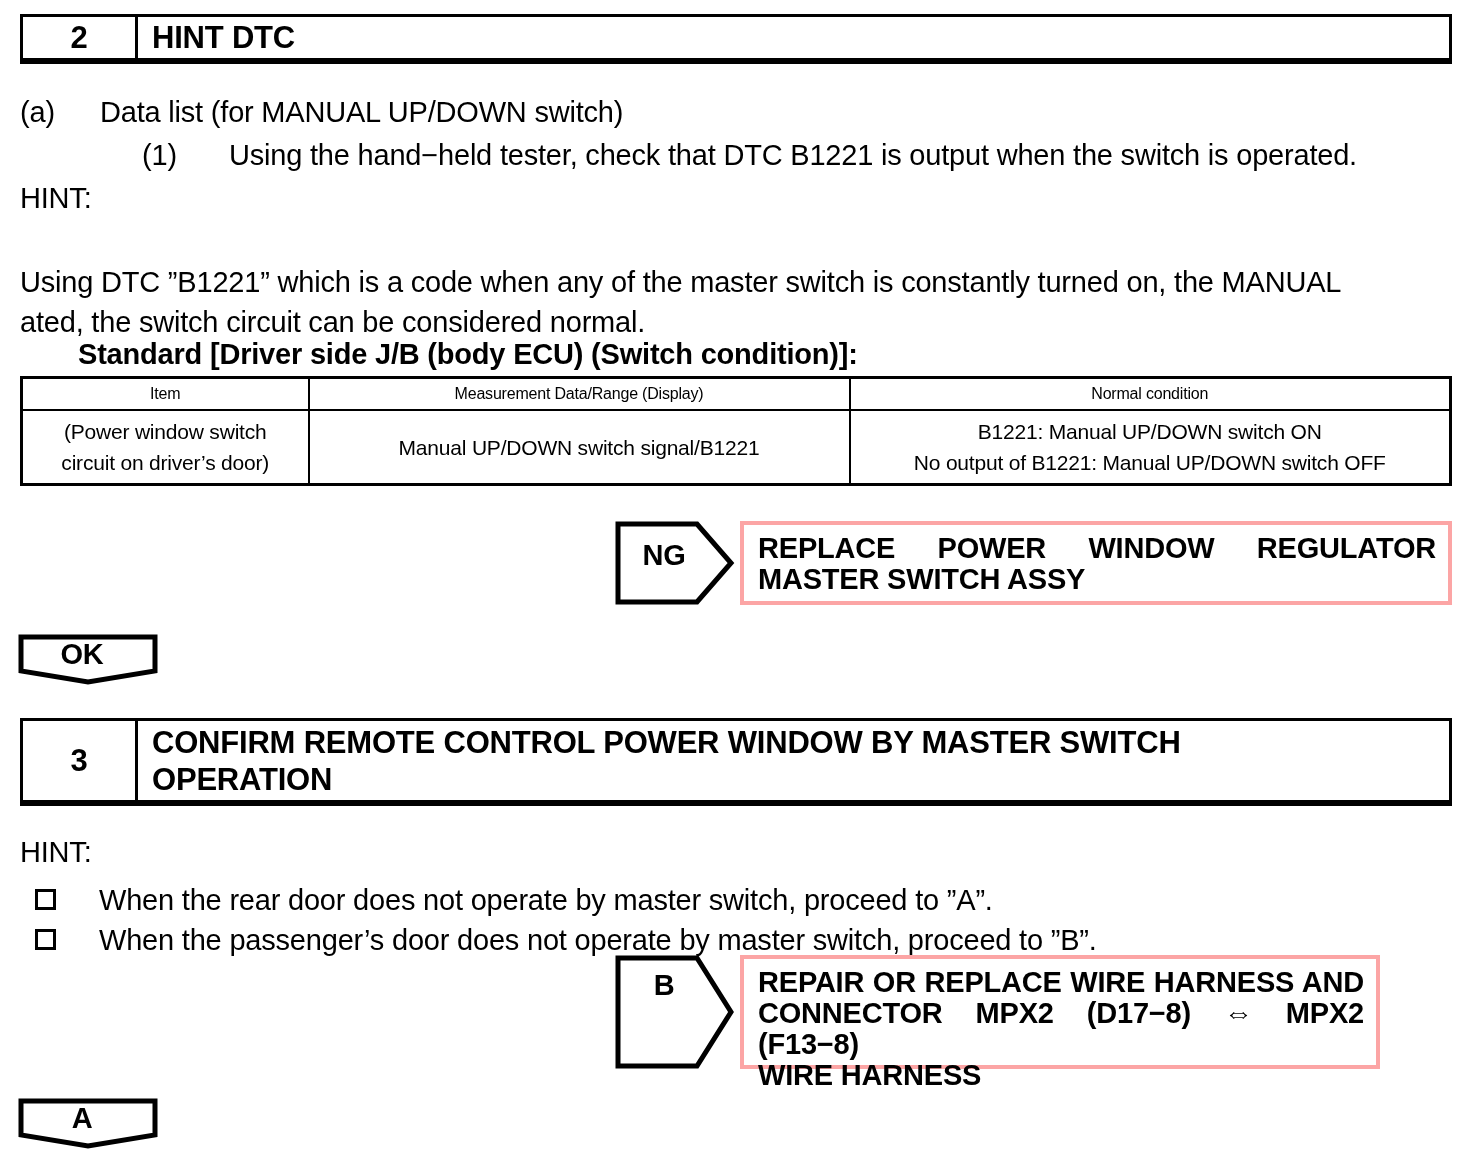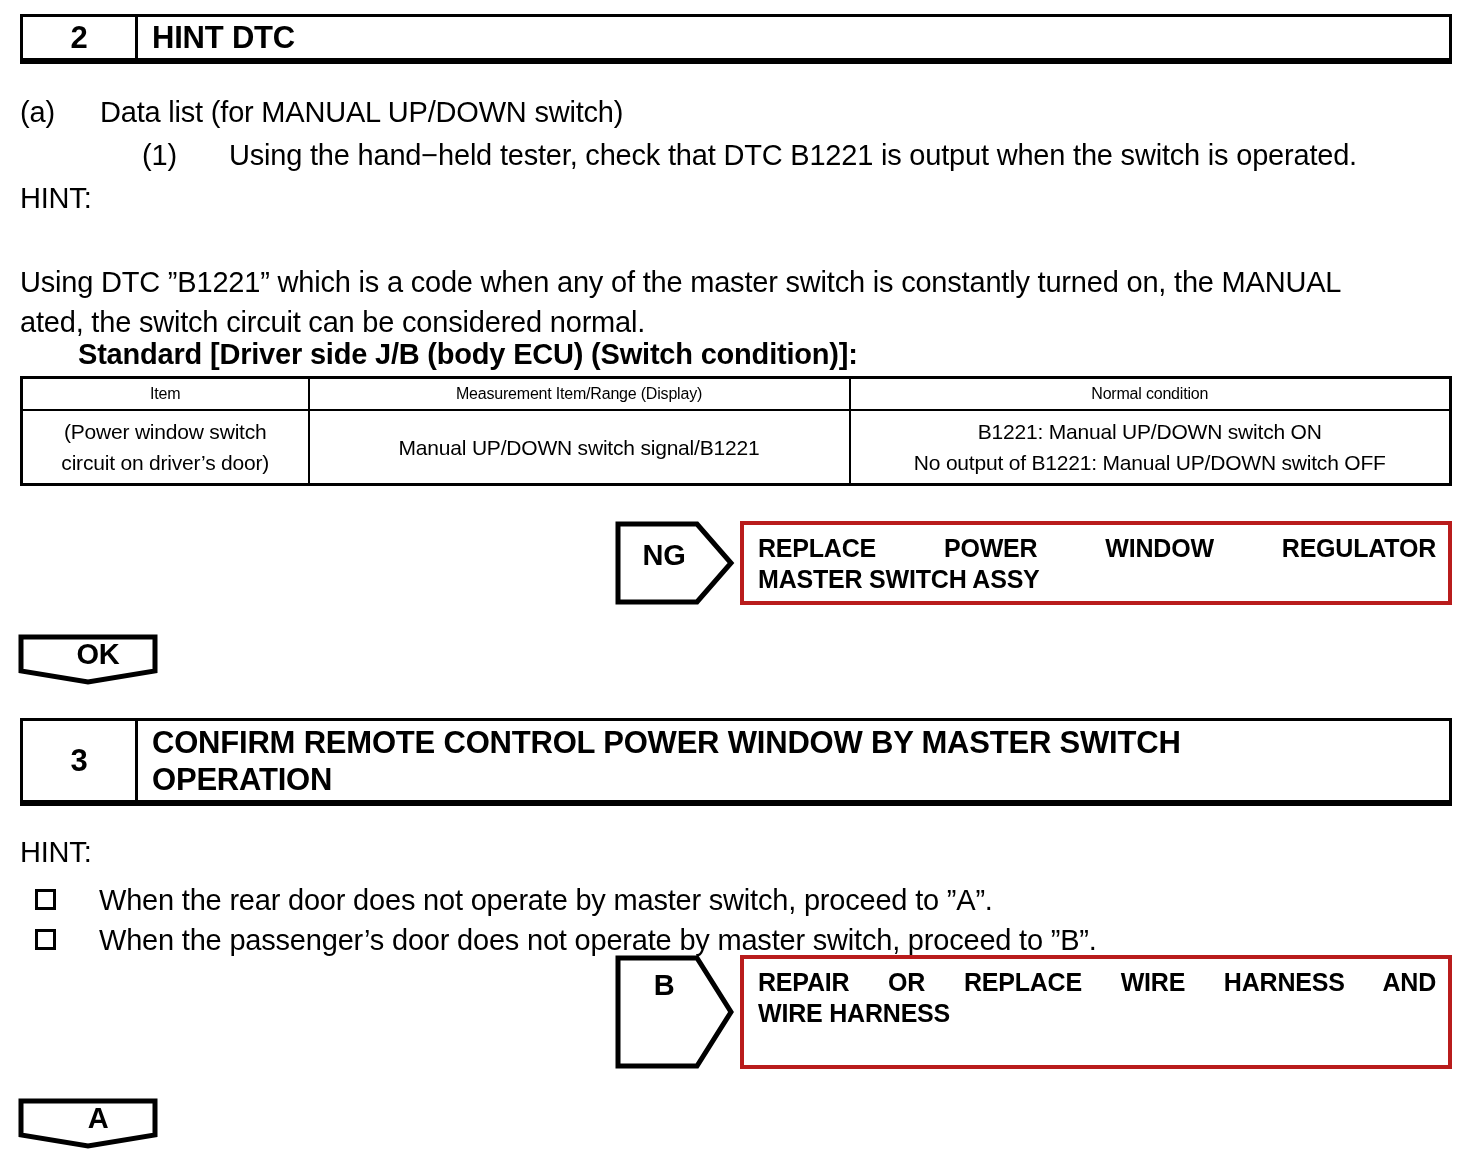--- a/index.html
+++ b/index.html
@@ -44,28 +44,28 @@
   }
 
   
   .shape-wrap { position:absolute; }
   .shape-wrap svg { display:block; }
   .shape-label {
     position:absolute; left:0; font-weight:bold; font-size:29px;
     text-align:center; width:98px;
   }
   .conn-label {
-    position:absolute; left:16px; top:4px; width:128px; text-align:center;
+    position:absolute; left:0; top:4px; width:128px; text-align:center;
     font-weight:bold; font-size:29px;
   }
 
   
   .action-box {
-    box-sizing:border-box; border:4px solid #b91c1c; background:#fff;
-    font-weight:bold; font-size:25px; line-height:31px;
+    box-sizing:border-box; border:4px solid #fca5a5; background:#fff;
+    font-weight:bold; font-size:29px; line-height:31px;
     padding:8px 12px 16px 14px;
   }
   .jline { text-align:justify; text-align-last:justify; }
 
   
   .check-row { position:absolute; display:flex; font-size:29px; line-height:36px;margin-top:13px; }
   .checkbox {
     width:21px; height:21px; border:3px solid #000; box-sizing:border-box;
     margin-top:7px; flex:0 0 auto; background:#fff;
   }
@@ -100,21 +100,21 @@
 
 <table class="abs std-table" style="left:20px; top:376px;">
   <colgroup>
       <col style="width:287px;">
       <col style="width:541px;">
       <col>
     </colgroup>
   <tbody>
       <tr>
     <th>Item</th>
-    <th>Measurement Item/Range (Display)</th>
+    <th>Measurement Data/Range (Display)</th>
     <th>Normal condition</th>
   </tr>
   <tr>
     <td>(Power window switch circuit on driver’s door)</td>
     <td>Manual UP/DOWN switch signal/B1221</td>
     <td>
       <div>B1221: Manual UP/DOWN switch ON</div>
       <div>No output of B1221: Manual UP/DOWN switch OFF</div>
     </td>
   </tr>
@@ -159,22 +159,23 @@
   <span class="check-text">When the passenger’s door does not operate by master switch, proceed to ”B”.</span>
 </div>
 
 <div class="shape-wrap" style="left:615px; top:955px; width:120px; height:114px;">
   <svg width="120" height="114" viewBox="0 0 120 114">
     <polygon points="3,3 82,3 116,57 82,111 3,111" fill="#ffffff" stroke="#000000" stroke-width="5"></polygon>
   </svg>
   <span class="shape-label" style="top:14px;">B</span>
 </div>
 
-<div class="abs action-box" style="left:740px; top:955px; width:712px; height:114px;">
+<div class="abs action-box" style="left:740px; top:955px; width:640px; height:114px;">
   <div class="jline">REPAIR OR REPLACE WIRE HARNESS AND</div>
+  <div class="jline">CONNECTOR MPX2 (D17−8) ⇔ MPX2 (F13−8)</div>
   <div>WIRE HARNESS</div>
 </div>
 
 <div class="shape-wrap" style="left:18px; top:1098px; width:140px; height:52px;">
   <svg width="140" height="52" viewBox="0 0 140 52">
     <polygon points="3,3 137,3 137,37 70,48 3,37" fill="#ffffff" stroke="#000000" stroke-width="5"></polygon>
   </svg>
   <span class="conn-label">A</span>
 </div>
 

